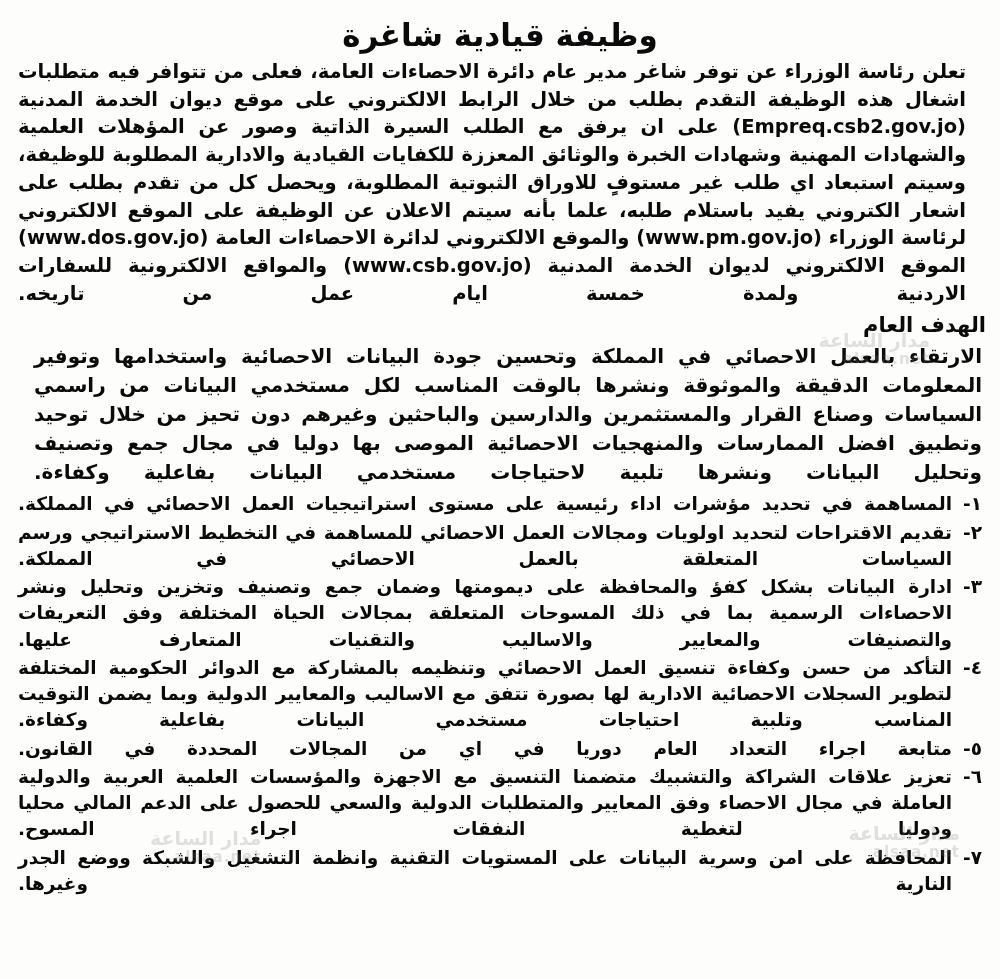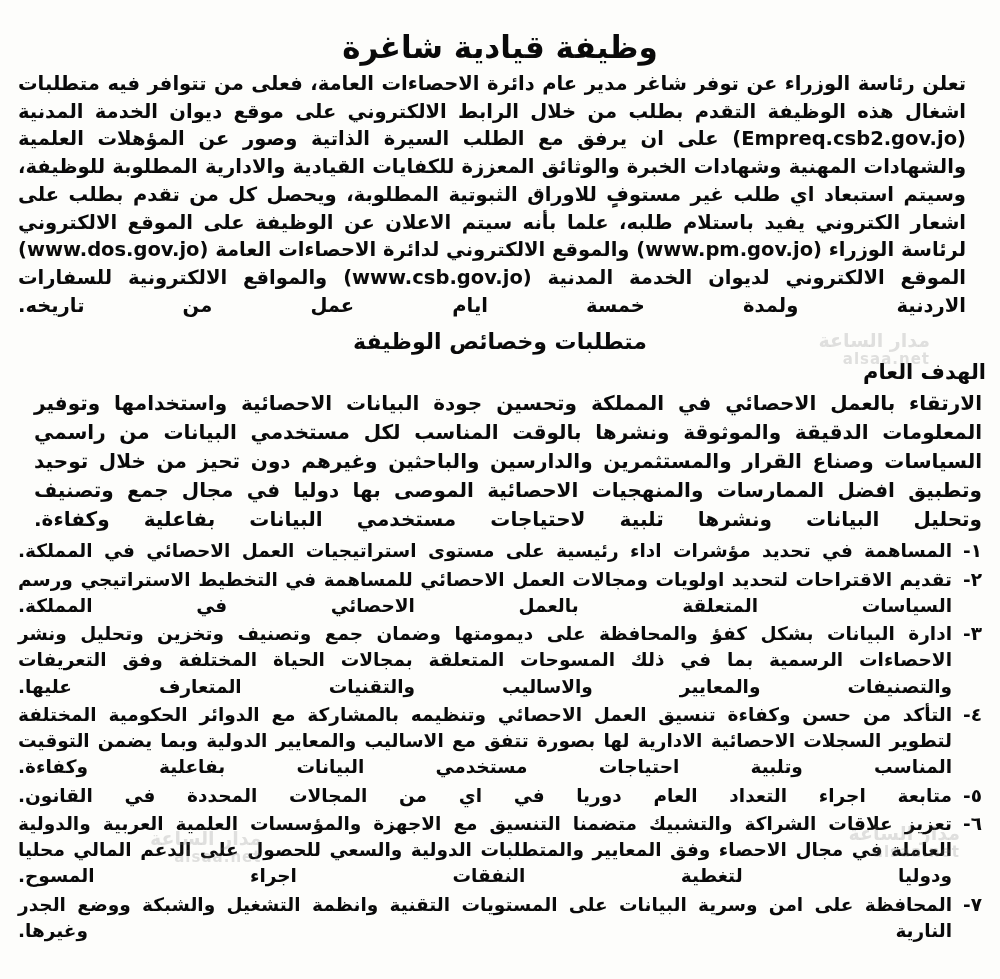--- a/index.html
+++ b/index.html
@@ -19,21 +19,21 @@
     position: relative;
     overflow: hidden;
     direction: rtl;
     color: #0a0a0a;
   }
   .doc-title {
     text-align: center;
     font-size: 31px;
     font-weight: bold;
     letter-spacing: 0px;
-    margin: 20px 0 6px 0;
+    margin: 8px 0 6px 0;
     line-height: 1.1;
   }
   .intro {
     font-size: 19.5px;
     font-weight: bold;
     line-height: 1.42;
     text-align: justify;
     text-align-last: justify;
     margin: 0 16px 4px 0;
     padding: 0 4px;
@@ -124,21 +124,20 @@
   </div>
   <div class="watermark wm3">
     <div>مدار الساعة</div>
     <div class="sub">alsaa.net</div>
   </div>
 
   <h1 class="doc-title">وظيفة قيادية شاغرة</h1>
 
   <p class="intro">تعلن رئاسة الوزراء عن توفر شاغر مدير عام دائرة الاحصاءات العامة، فعلى من تتوافر فيه متطلبات اشغال هذه الوظيفة التقدم بطلب من خلال الرابط الالكتروني على موقع ديوان الخدمة المدنية (Empreq.csb2.gov.jo) على ان يرفق مع الطلب السيرة الذاتية وصور عن المؤهلات العلمية والشهادات المهنية وشهادات الخبرة والوثائق المعززة للكفايات القيادية والادارية المطلوبة للوظيفة، وسيتم استبعاد اي طلب غير مستوفٍ للاوراق الثبوتية المطلوبة، ويحصل كل من تقدم بطلب على اشعار الكتروني يفيد باستلام طلبه، علما بأنه سيتم الاعلان عن الوظيفة على الموقع الالكتروني لرئاسة الوزراء (www.pm.gov.jo) والموقع الالكتروني لدائرة الاحصاءات العامة (www.dos.gov.jo) الموقع الالكتروني لديوان الخدمة المدنية (www.csb.gov.jo) والمواقع الالكترونية للسفارات الاردنية ولمدة خمسة ايام عمل من تاريخه.</p>
 
-  <h2 class="section-head">متطلبات وخصائص الوظيفة</h2>
 
   <h3 class="sub-head">الهدف العام</h3>
   <p class="para">الارتقاء بالعمل الاحصائي في المملكة وتحسين جودة البيانات الاحصائية واستخدامها وتوفير المعلومات الدقيقة والموثوقة ونشرها بالوقت المناسب لكل مستخدمي البيانات من راسمي السياسات وصناع القرار والمستثمرين والدارسين والباحثين وغيرهم دون تحيز من خلال توحيد وتطبيق افضل الممارسات والمنهجيات الاحصائية الموصى بها دوليا في مجال جمع وتصنيف وتحليل البيانات ونشرها تلبية لاحتياجات مستخدمي البيانات بفاعلية وكفاءة.</p>
 
 
   <ol class="list technical">
     <li>
         <span class="num">١-</span>
         <span class="txt">المساهمة في تحديد مؤشرات اداء رئيسية على مستوى استراتيجيات العمل الاحصائي في المملكة.</span>
       </li>

